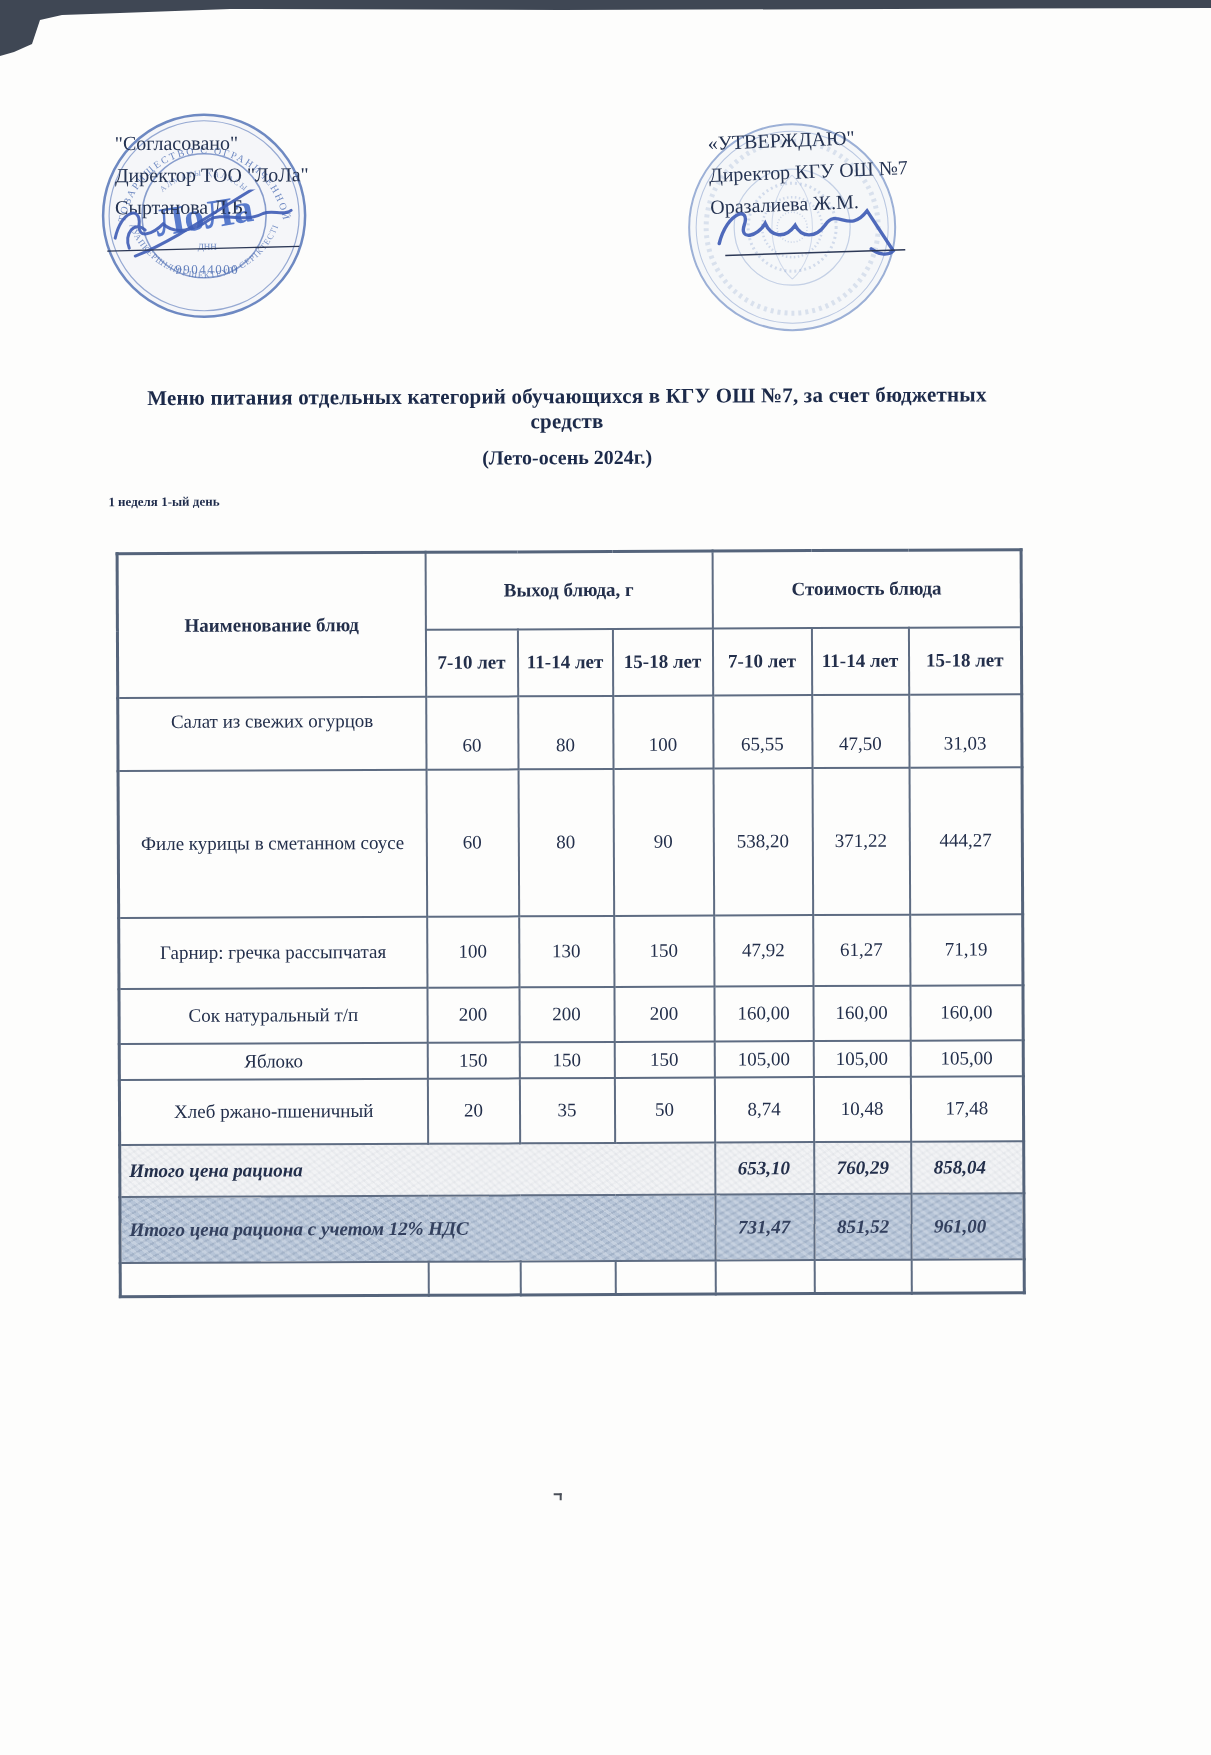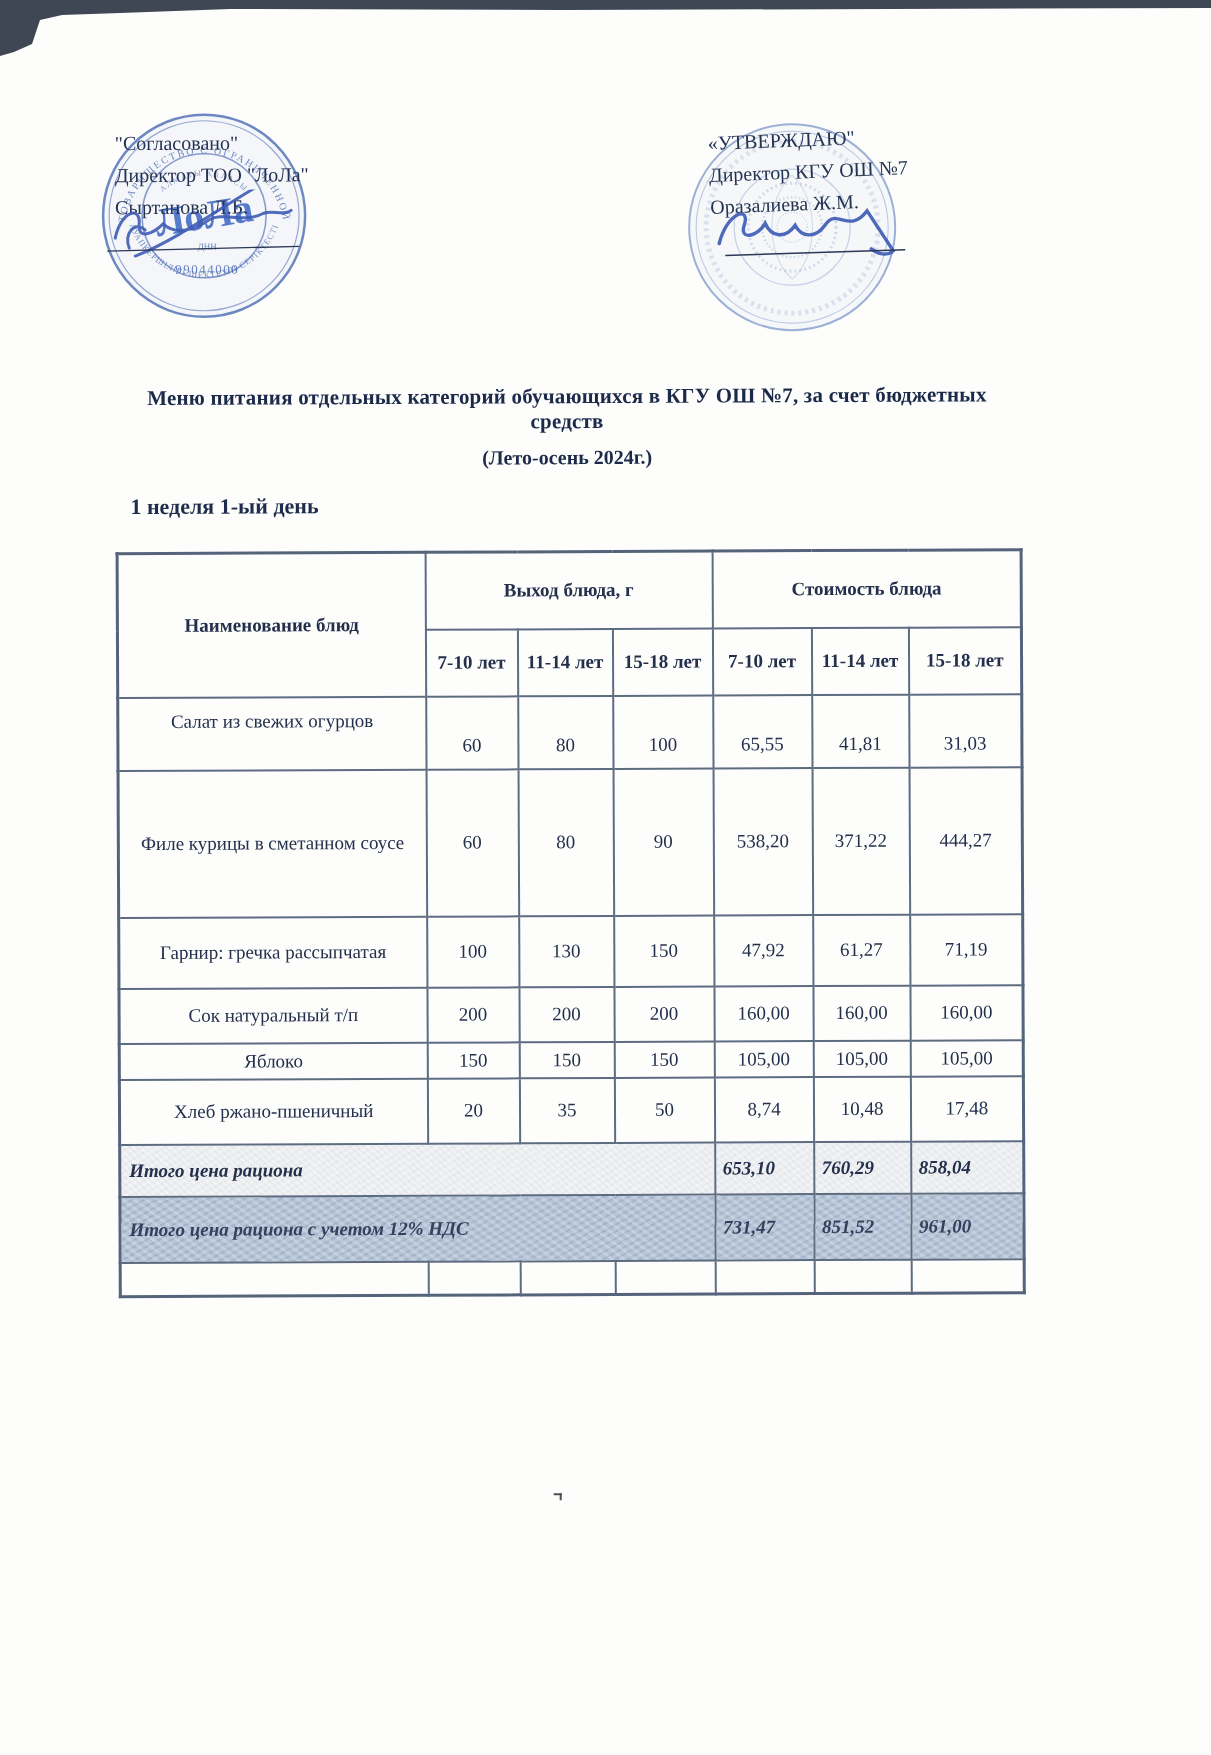--- a/index.html
+++ b/index.html
@@ -23,21 +23,21 @@
   .stamp-left-pos{left:92px;top:92px;}
   .stamp-right-pos{left:660px;top:88px;}
   .sig-svg{position:absolute;z-index:4;}
   .sig-left-pos{left:104px;top:188px;}
   .sig-right-pos{left:700px;top:192px;}
 
   
   .title-block{position:absolute;left:117px;top:384px;width:904px;text-align:center;z-index:3;}
   .title-line1{font-size:21px;font-weight:bold;color:#1c2a4a;letter-spacing:.2px;}
   .title-line2{font-size:20px;font-weight:bold;color:#1c2a4a;margin-top:12px;}
-  .week-day{position:absolute;left:132px;top:492px;font-size:22px;font-weight:bold;color:#1f2c4c;z-index:3;}
+  .week-day{position:absolute;left:110px;top:492px;font-size:13px;font-weight:bold;color:#1f2c4c;z-index:3;}
 
   
   table.menu{
     position:absolute;left:117px;top:550px;width:904px;z-index:3;
     border-collapse:collapse;table-layout:fixed;
     font-size:19px;color:#232f4b;
   }
   table.menu td{border:2px solid #5e6c82;padding:0 4px;text-align:center;vertical-align:middle;overflow:hidden;}
   table.menu{border:3px solid #55647b;}
   .tr-group{height:77px;}
@@ -49,21 +49,21 @@
   .tr-sok{height:55px;}
   .tr-yabloko{height:36px;}
   .tr-hleb{height:65px;}
   .c-dish{text-align:left;padding-left:7px;}
   .tr-salat .c-dish{vertical-align:top;padding-top:12px;}
   .tr-salat .c-num{padding-top:26px;}
   .tr-total{height:52px;}
   .tr-total .c-total-label{
     text-align:left;padding-left:8px;font-weight:bold;font-style:italic;font-size:19px;
   }
-  .tr-total .c-total-num{text-align:left;padding-left:7px;font-weight:bold;font-style:italic;}
+  .tr-total .c-total-num{text-align:left;padding-left:22px;font-weight:bold;font-style:italic;}
   .tr-total-1 td{
     background:
       repeating-linear-gradient(43deg,rgba(130,142,160,.07) 0 2px,rgba(255,255,255,0) 2px 5px),
       repeating-linear-gradient(-31deg,rgba(130,142,160,.06) 0 2px,rgba(255,255,255,0) 2px 6px),
       #f2f3f5;
   }
   .tr-total-2{height:66px;}
   .tr-total-2 td{
     background:
       repeating-linear-gradient(37deg,rgba(255,255,255,.22) 0 3px,rgba(255,255,255,0) 3px 7px),
@@ -185,21 +185,21 @@
           <td class="c-age">11-14 лет</td>
           <td class="c-age">15-18 лет</td>
         </tr>
 
         <tr class="tr-salat">
           <td class="c-dish">Салат из свежих огурцов</td>
           <td class="c-num">60</td>
           <td class="c-num">80</td>
           <td class="c-num">100</td>
           <td class="c-num">65,55</td>
-          <td class="c-num">41,81</td>
+          <td class="c-num">47,50</td>
           <td class="c-num">31,03</td>
         </tr>
         <tr class="tr-file">
           <td class="c-dish">Филе курицы в сметанном соусе</td>
           <td>60</td>
           <td>80</td>
           <td>90</td>
           <td>538,20</td>
           <td>371,22</td>
           <td>444,27</td>

